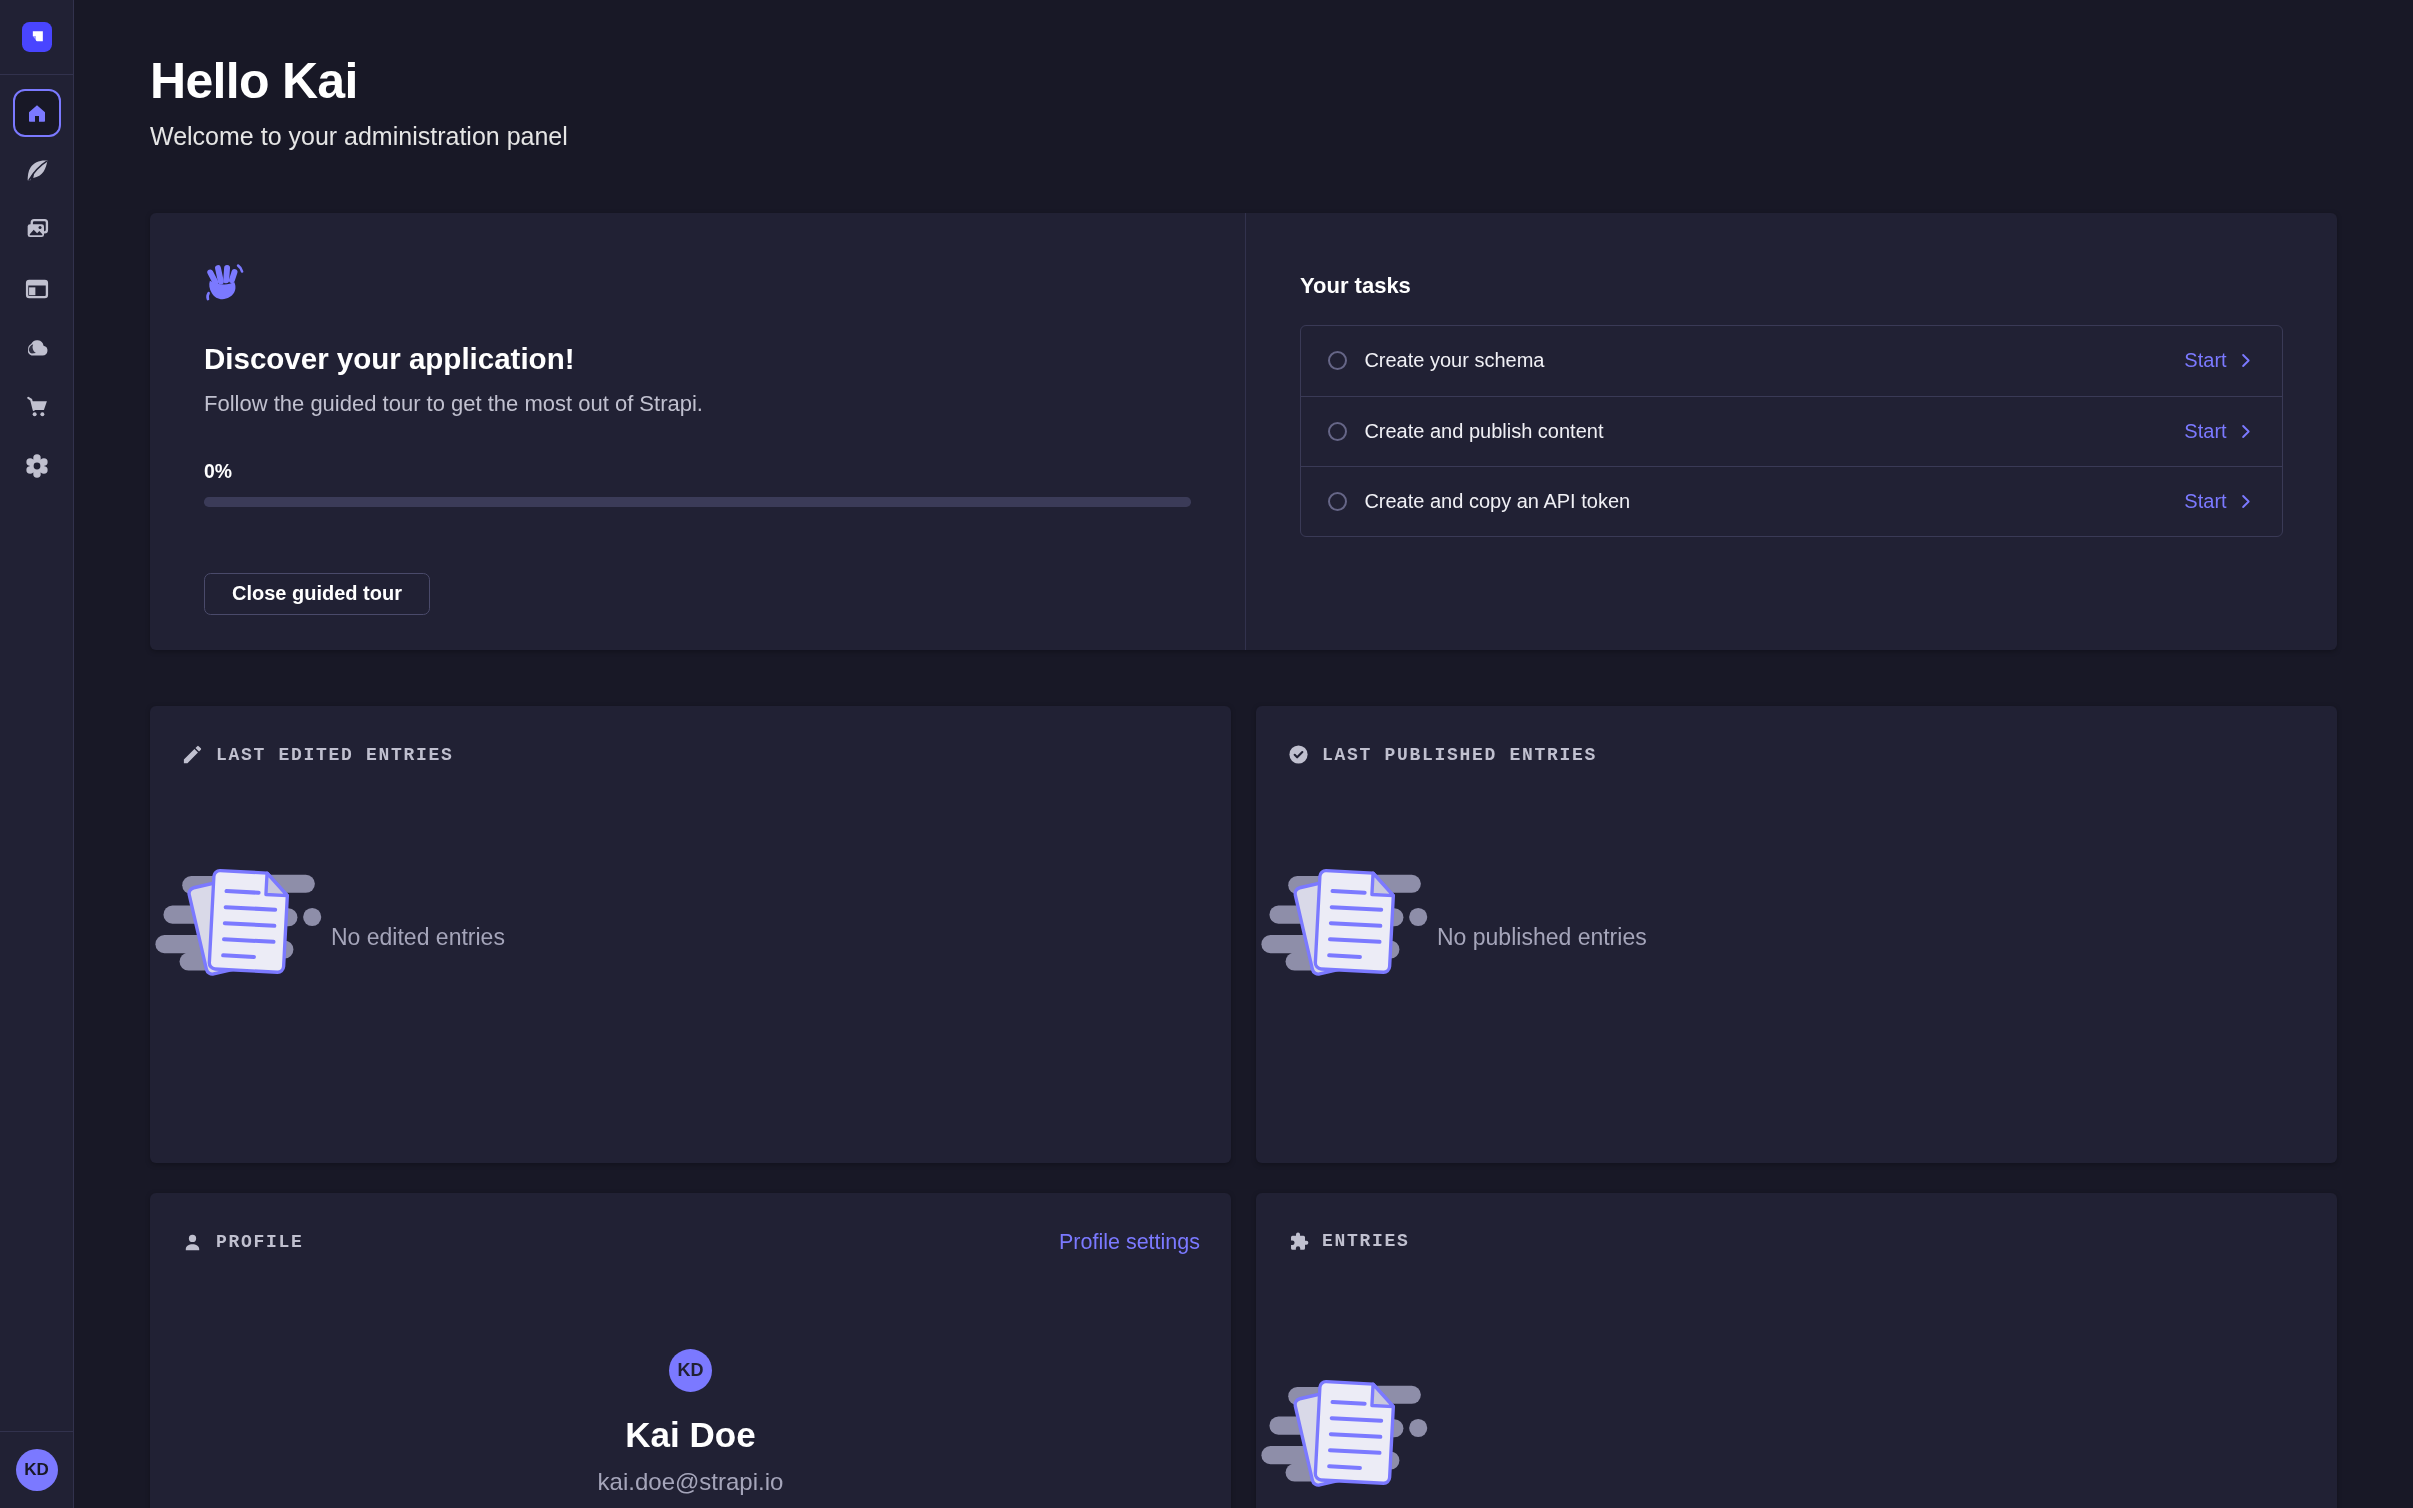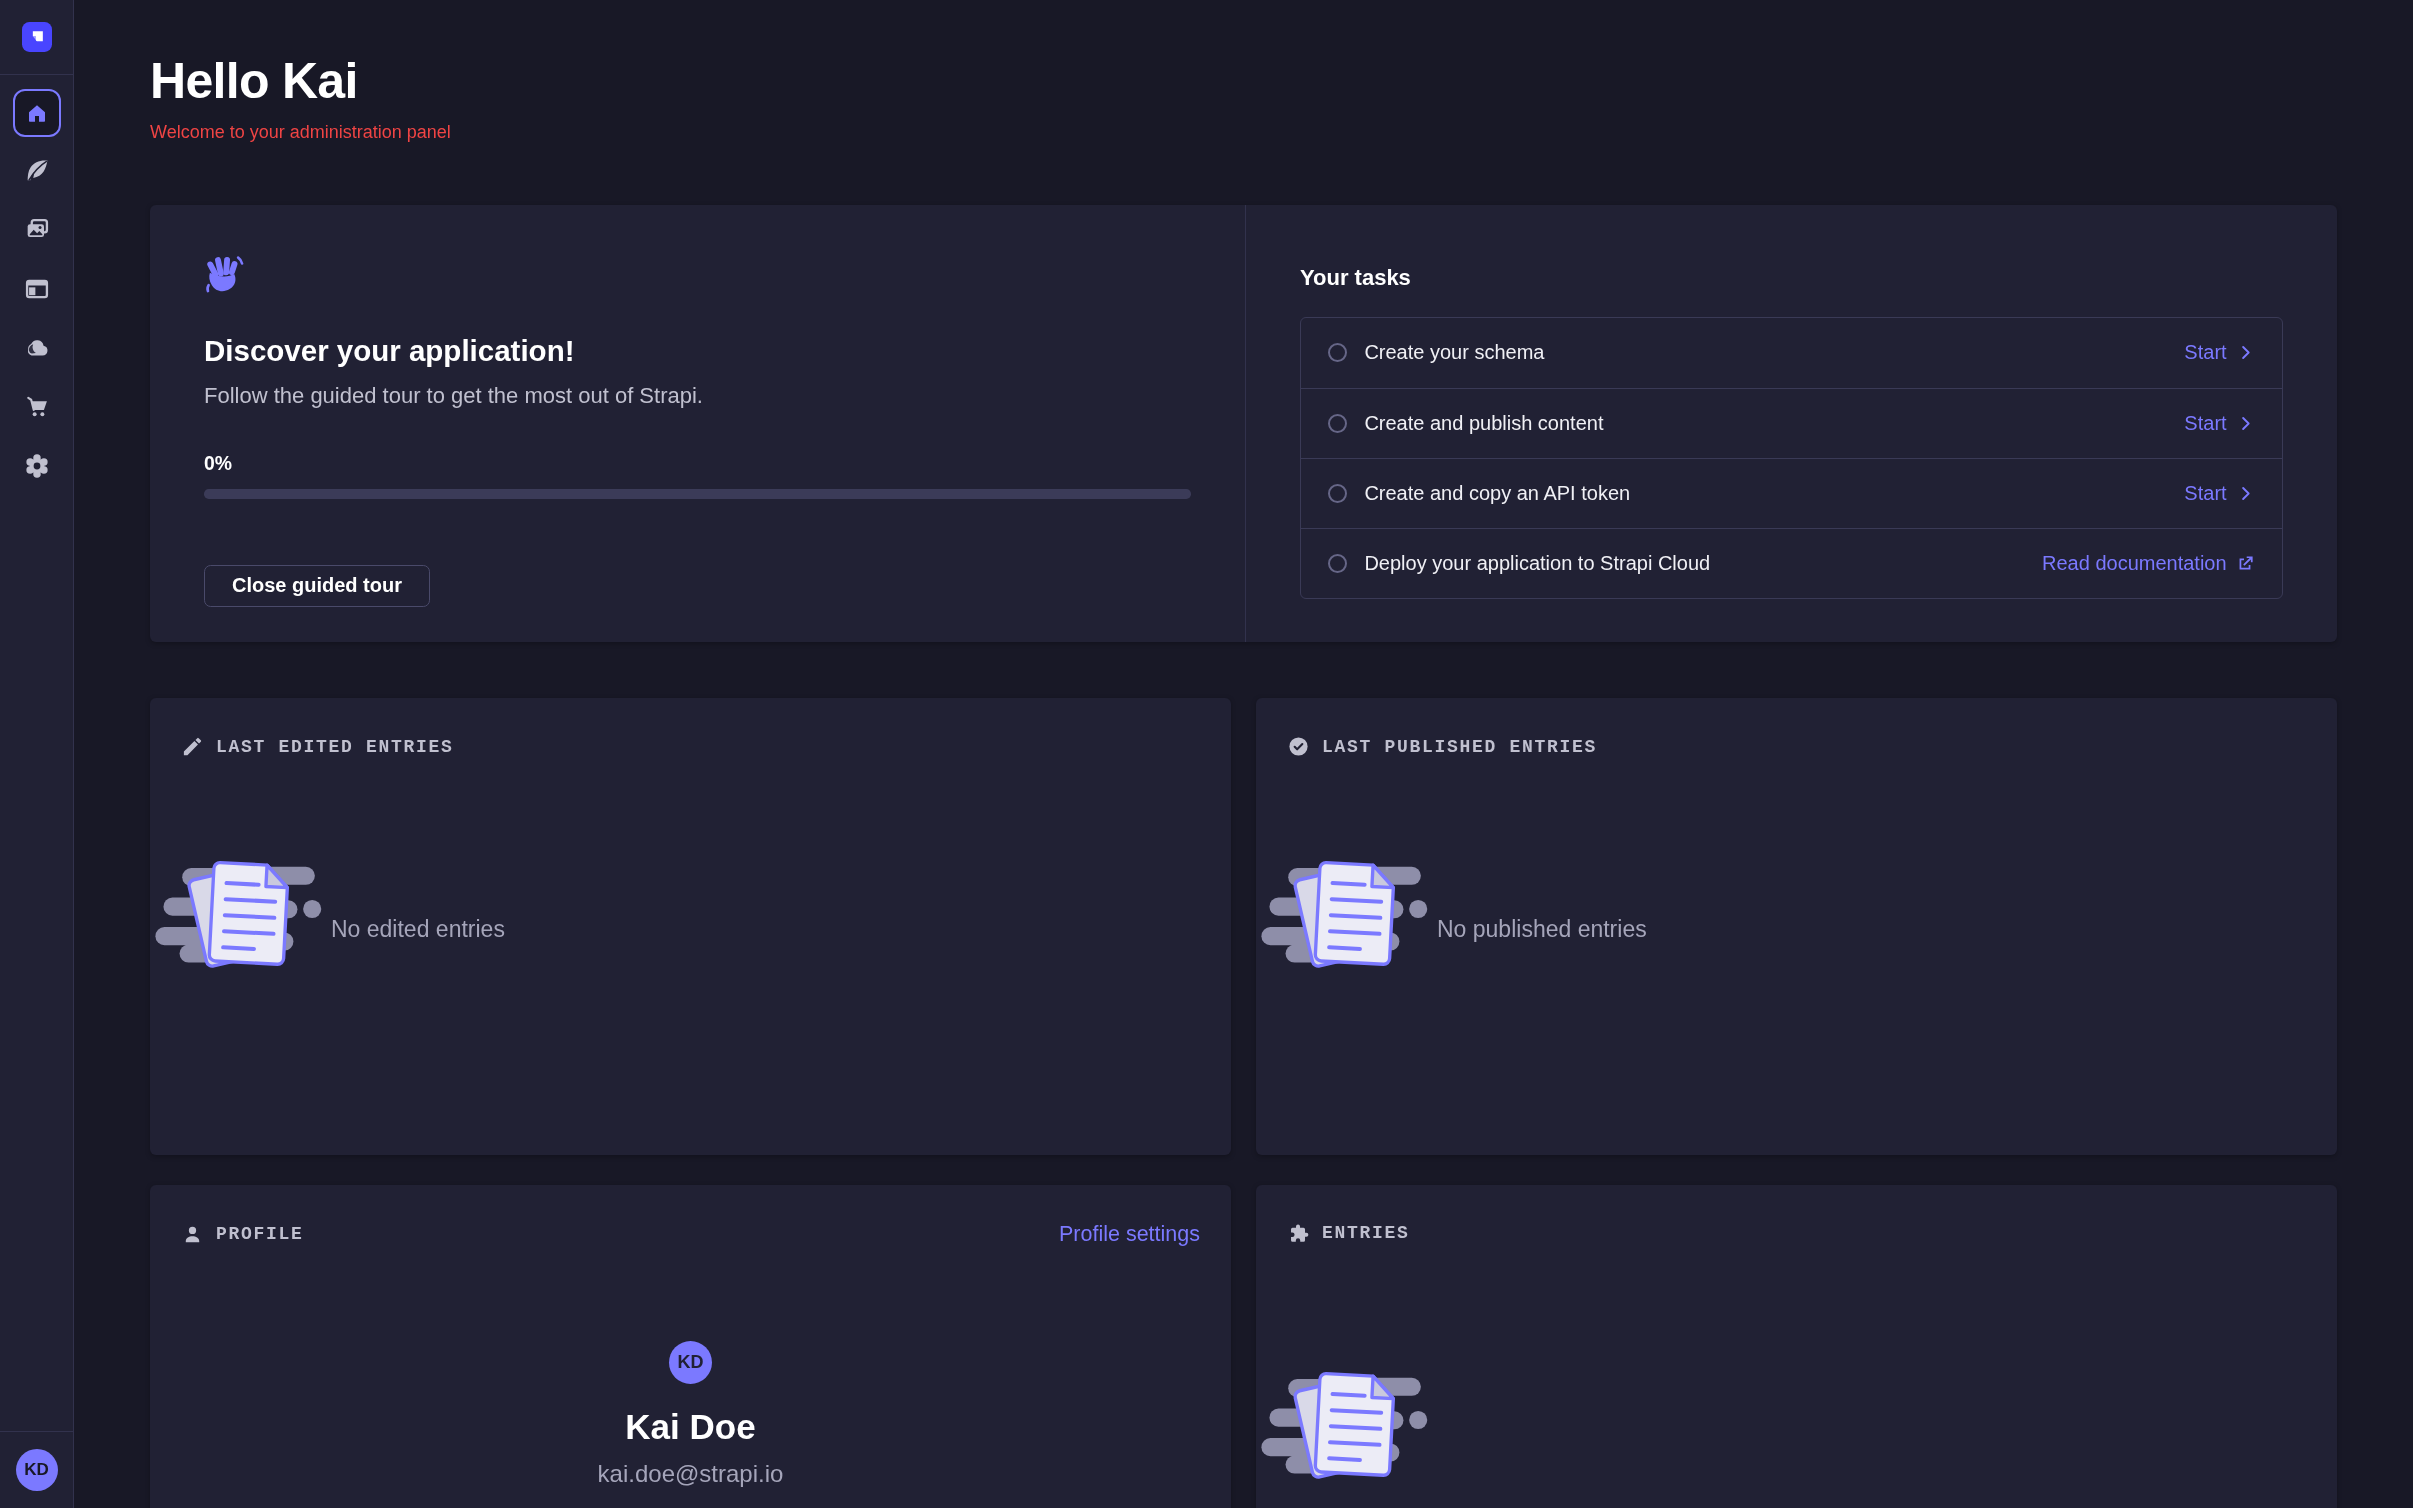--- a/index.html
+++ b/index.html
@@ -37,21 +37,21 @@
   .side-avatar {
     margin-top: 17.4px; margin-bottom: 17.4px;
     width: 42px; height: 42px; border-radius: 50%;
     background: #7b79ff; color: #181826;
     font-size: 17px; font-weight: 700;
     display: flex; align-items: center; justify-content: center; cursor: pointer;
   }
   
   .main { flex: 1; padding: 52px 76px 0 76px; }
   .page-title { font-size: 50px; font-weight: 700; letter-spacing: -0.7px; }
-  .page-subtitle { margin-top: 12px; font-size: 18px; color: #ef4444; }
+  .page-subtitle { margin-top: 12px; font-size: 25px; color: #e5e5e5; }
 
   .card { background: #212134; border-radius: 6px; box-shadow: 0 1.3px 5.4px rgba(0,0,0,.25); }
 
   
   .tour-card { margin-top: 62px; height: 437px; display: flex; }
   .tour-left { width: 1095px; min-width: 1095px; padding: 47px 54px 0 54px; }
   .wave-wrap { width: 42px; height: 44px; }
   .tour-title { margin-top: 38px; font-size: 29.5px; font-weight: 700; }
   .tour-desc { margin-top: 14.7px; font-size: 22px; color: #c0c0cf; }
   .progress-label { margin-top: 43px; font-size: 19.4px; font-weight: 600; }
@@ -253,30 +253,20 @@
           <span class="task-radio"></span>
           <span class="task-label">Create and copy an API token</span>
           <span class="task-action">
             <span>Start</span>
             <svg width="19" height="19" viewBox="0 0 24 24" class="ico">
               <path d="M9 5l7 7-7 7" stroke="#7b79ff" stroke-width="2.4" fill="none" stroke-linecap="round" stroke-linejoin="round"></path>
             </svg>
           </span>
         </div>
 
-        <div class="task-row">
-          <span class="task-radio"></span>
-          <span class="task-label">Deploy your application to Strapi Cloud</span>
-          <span class="task-action">
-            <span>Read documentation</span>
-            <svg width="19" height="19" viewBox="0 0 24 24" class="ico">
-              <path fill="#7b79ff" d="M13.5 3H21v7.5h-2.2V6.8l-8.1 8.1-1.6-1.6 8.1-8.1h-3.7zM4.5 5.8h5.6V8H6.7v9.3H16v-3.4h2.2v5.6H4.5z"></path>
-            </svg>
-          </span>
-        </div>
 
       </div>
     </div>
   </section>
 
   <section class="cards-row row-2">
 
     <div class="card half-card h-682">
       <div class="card-head">
         <svg width="23" height="23" viewBox="0 0 24 24" class="ico">

